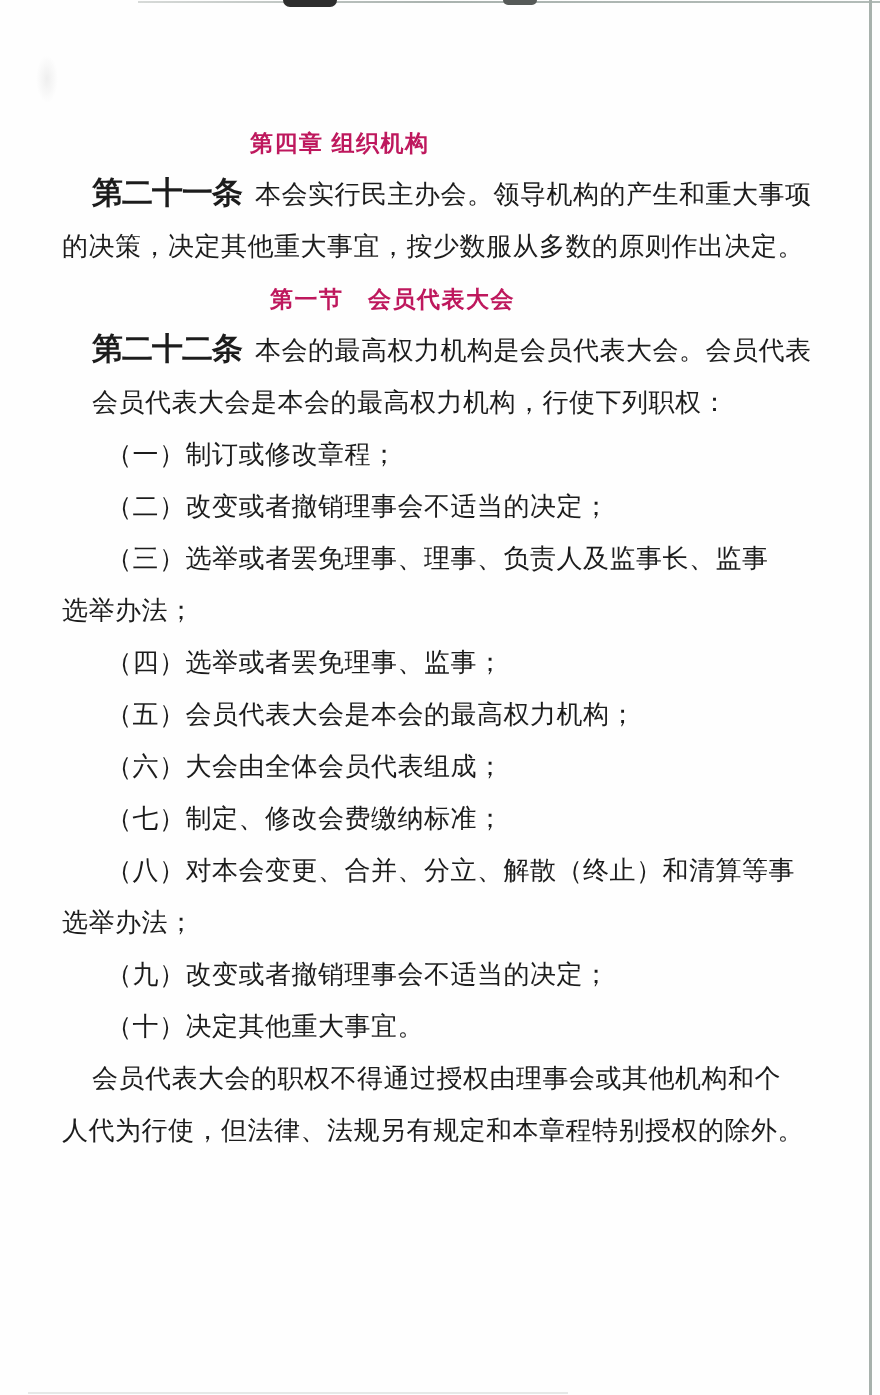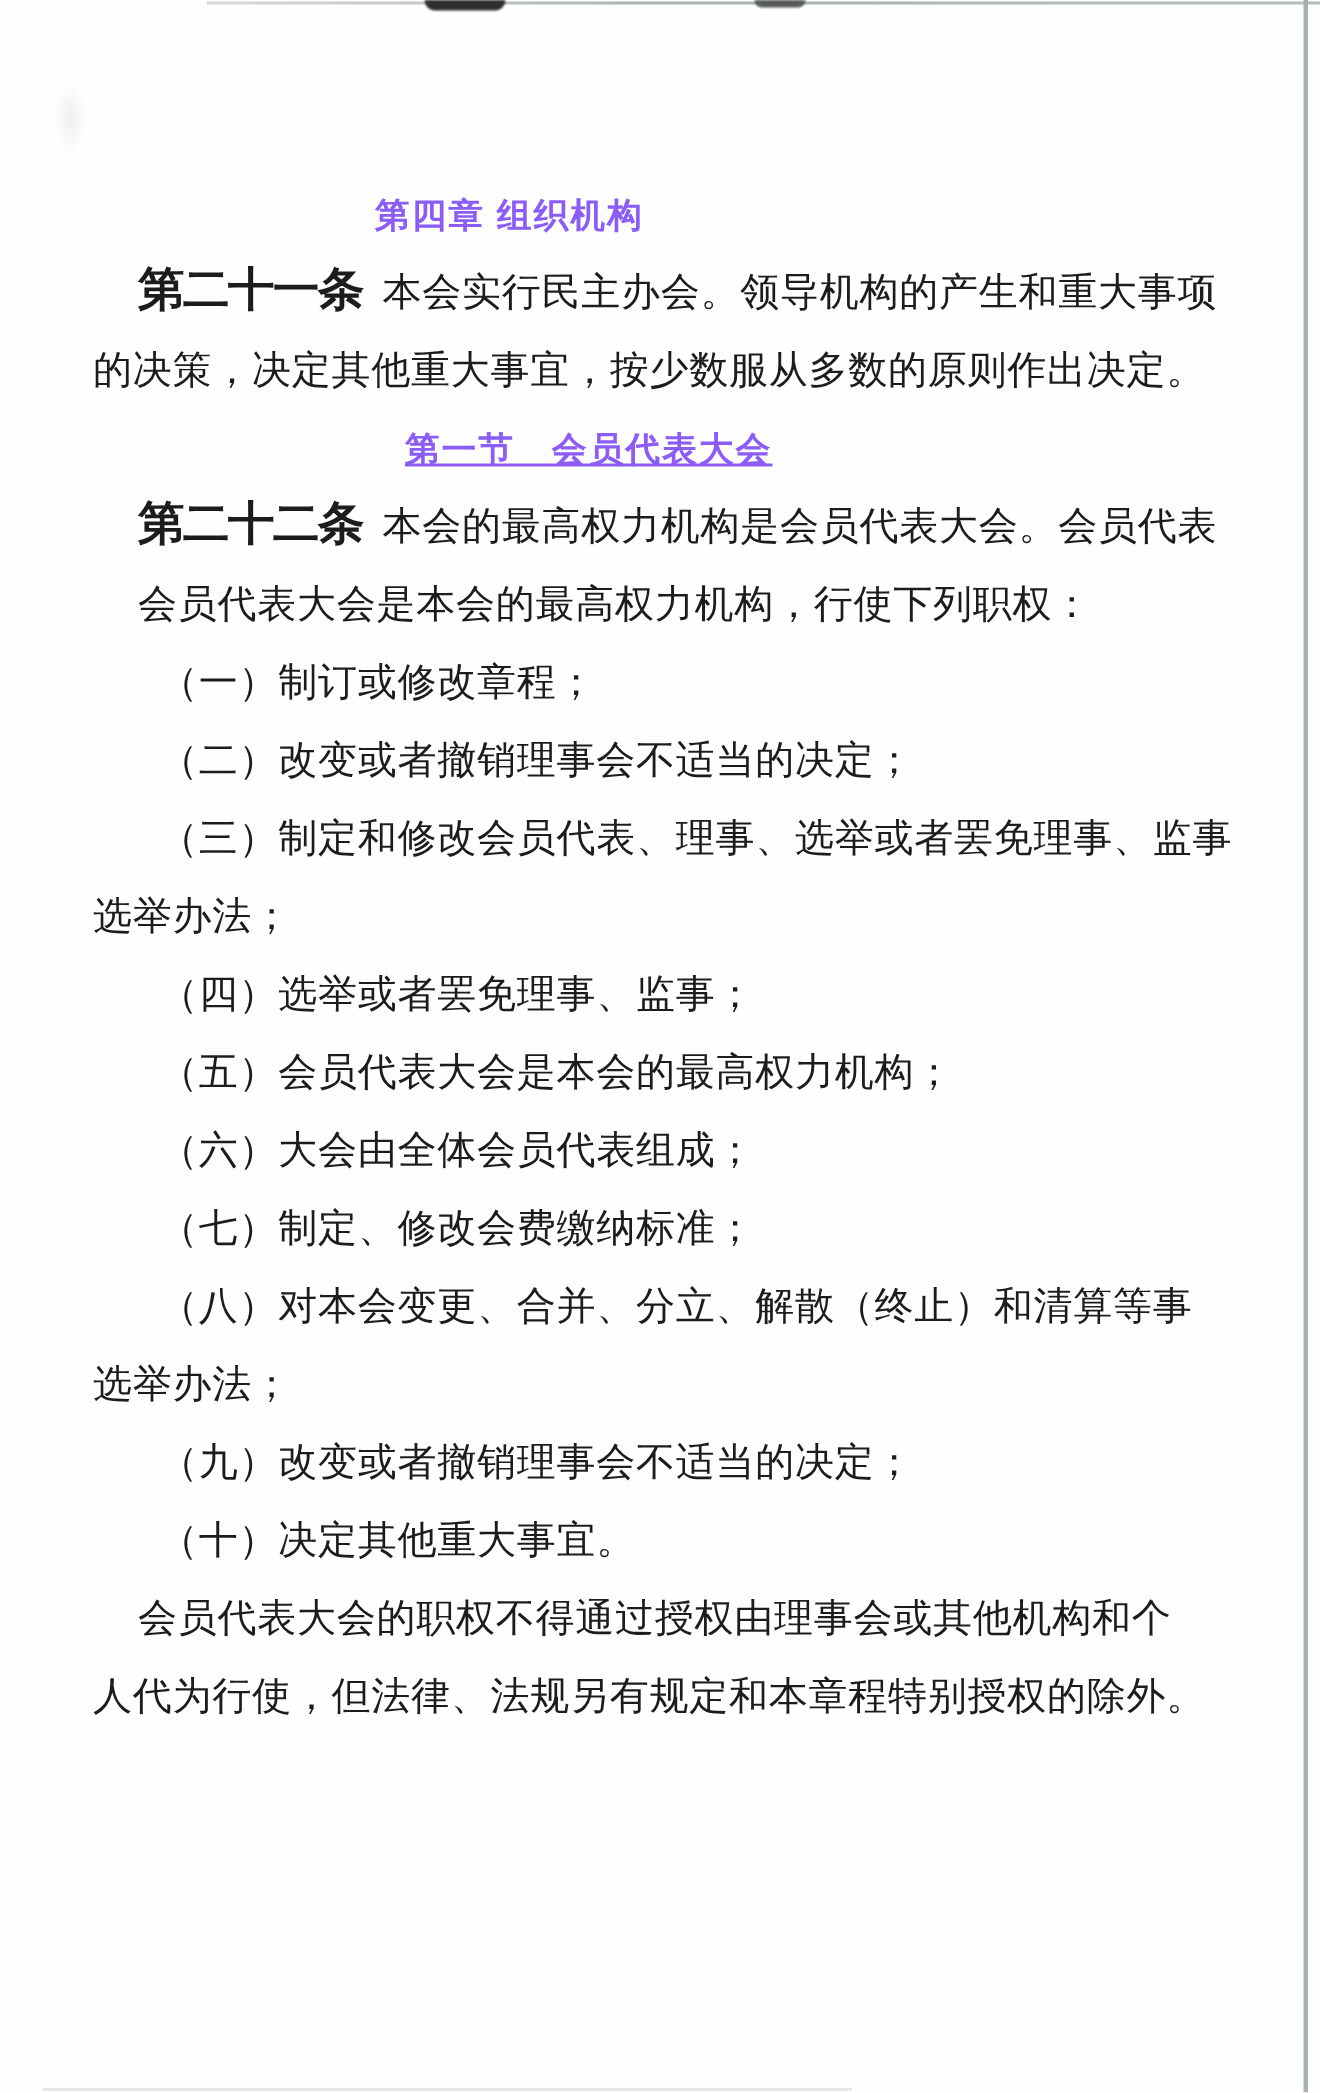--- a/index.html
+++ b/index.html
@@ -62,24 +62,24 @@
     letter-spacing: 0.5px;
     white-space: nowrap;
   }
   .line.indent { padding-left: 30px; }
   .line.list   { padding-left: 44px; }
   .heading {
     font-family: "Liberation Sans", sans-serif;
     font-weight: 700;
     font-size: 23px;
     letter-spacing: 1.5px;
-    color: #8b5cf6;
+    color: #be185d;
   }
   .chapter { padding-left: 188px; }
-  .section { padding-left: 208px; text-decoration: underline; }
+  .section { padding-left: 208px; }
   .article-label {
     font-family: Liberation Mono, monospace;
     font-weight: 700;
     font-size: 31px;
     letter-spacing: -1px;
     margin-right: 13px;
   }
 </style>
 </head>
 <body>
@@ -105,21 +105,21 @@
     <div class="line heading section">第一节　会员代表大会</div>
 
     <div class="line indent">
       <span class="article-label">第二十二条</span><span>本会的最高权力机构是会员代表大会。会员代表</span>
     </div>
 
     <div class="line indent">会员代表大会是本会的最高权力机构，行使下列职权：</div>
 
     <div class="line list">（一）制订或修改章程；</div>
     <div class="line list">（二）改变或者撤销理事会不适当的决定；</div>
-    <div class="line list">（三）制定和修改会员代表、理事、选举或者罢免理事、监事</div>
+    <div class="line list">（三）选举或者罢免理事、理事、负责人及监事长、监事</div>
     <div class="line">选举办法；</div>
     <div class="line list">（四）选举或者罢免理事、监事；</div>
     <div class="line list">（五）会员代表大会是本会的最高权力机构；</div>
     <div class="line list">（六）大会由全体会员代表组成；</div>
     <div class="line list">（七）制定、修改会费缴纳标准；</div>
     <div class="line list">（八）对本会变更、合并、分立、解散（终止）和清算等事</div>
     <div class="line">选举办法；</div>
     <div class="line list">（九）改变或者撤销理事会不适当的决定；</div>
     <div class="line list">（十）决定其他重大事宜。</div>
 

